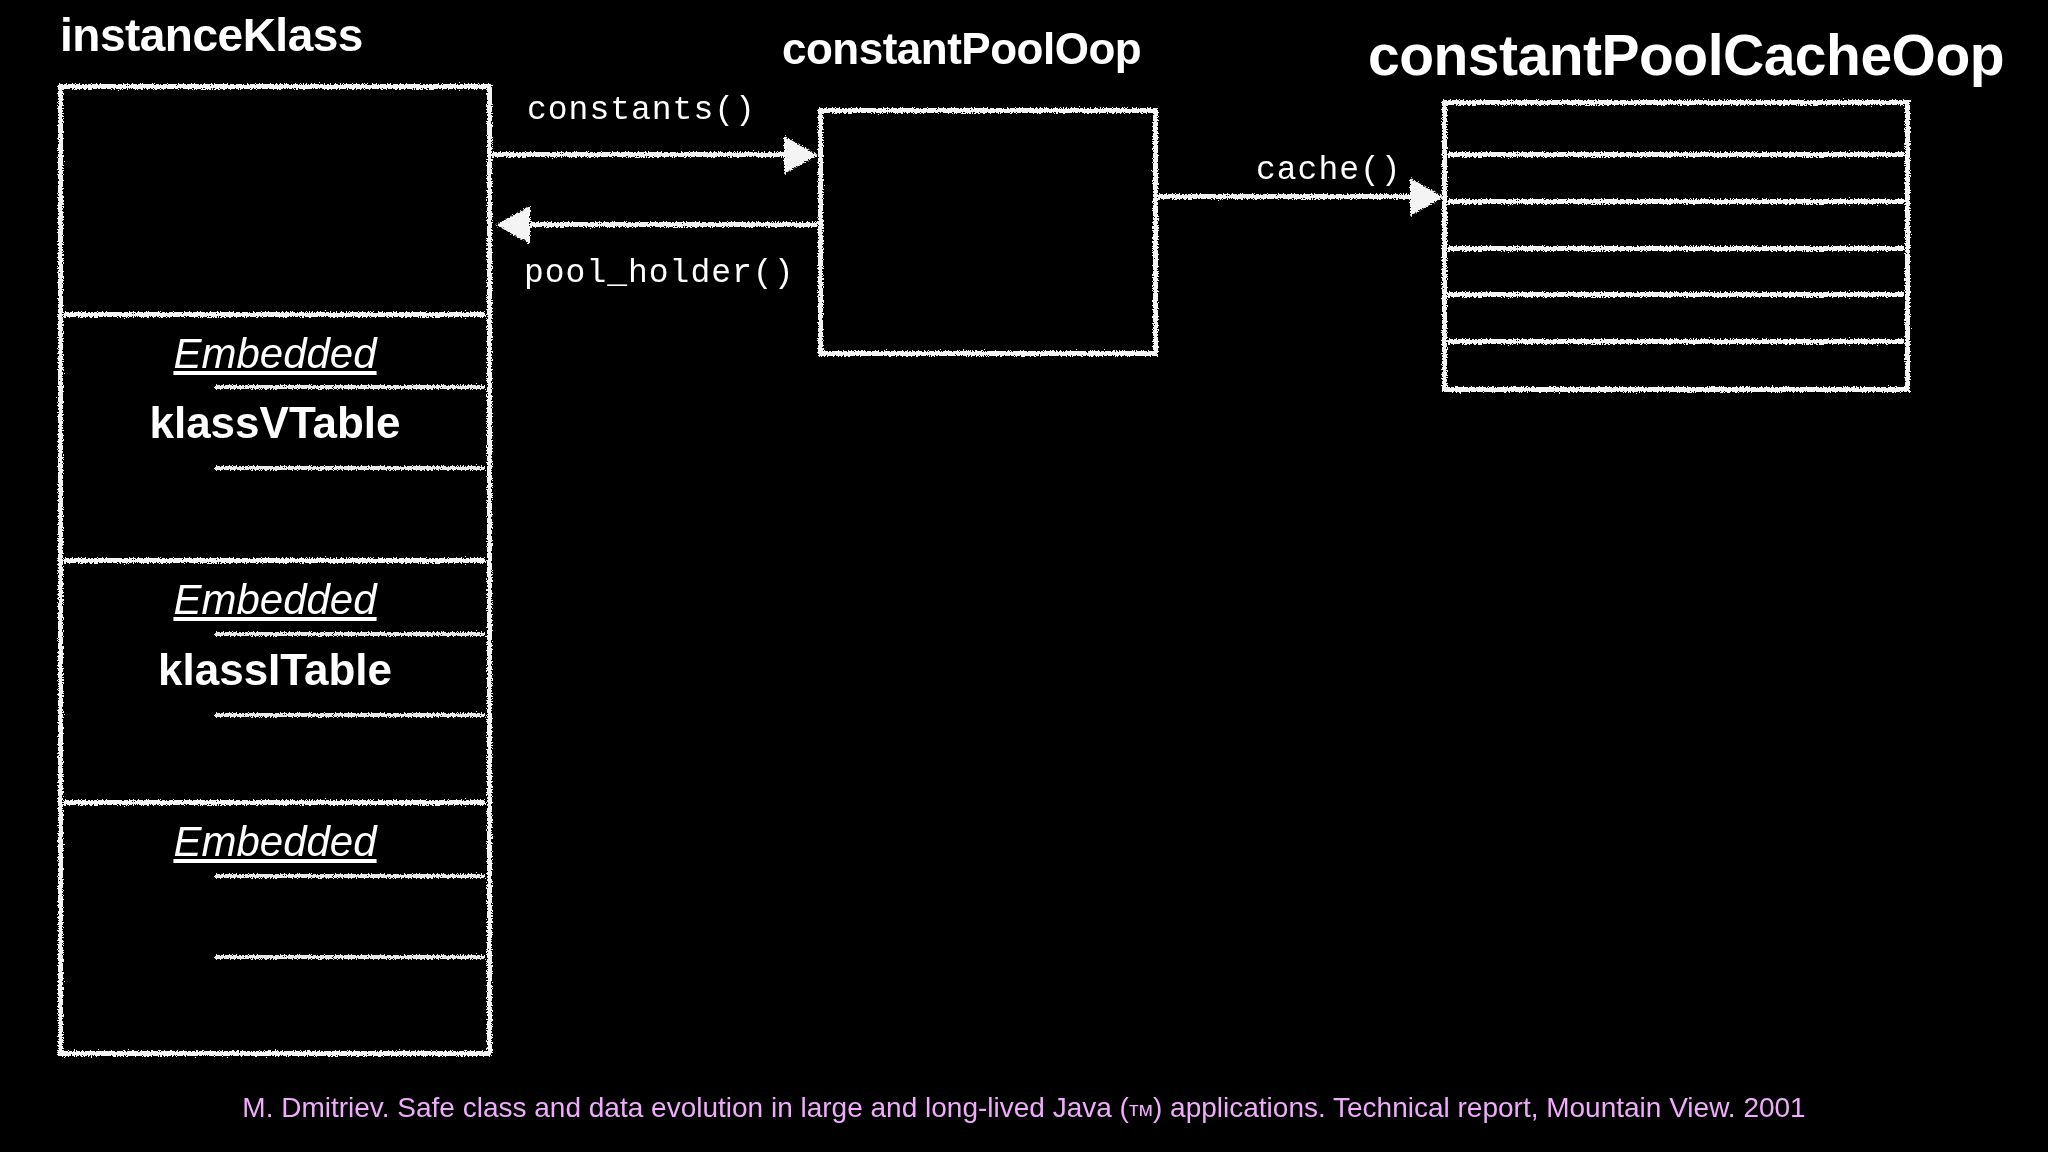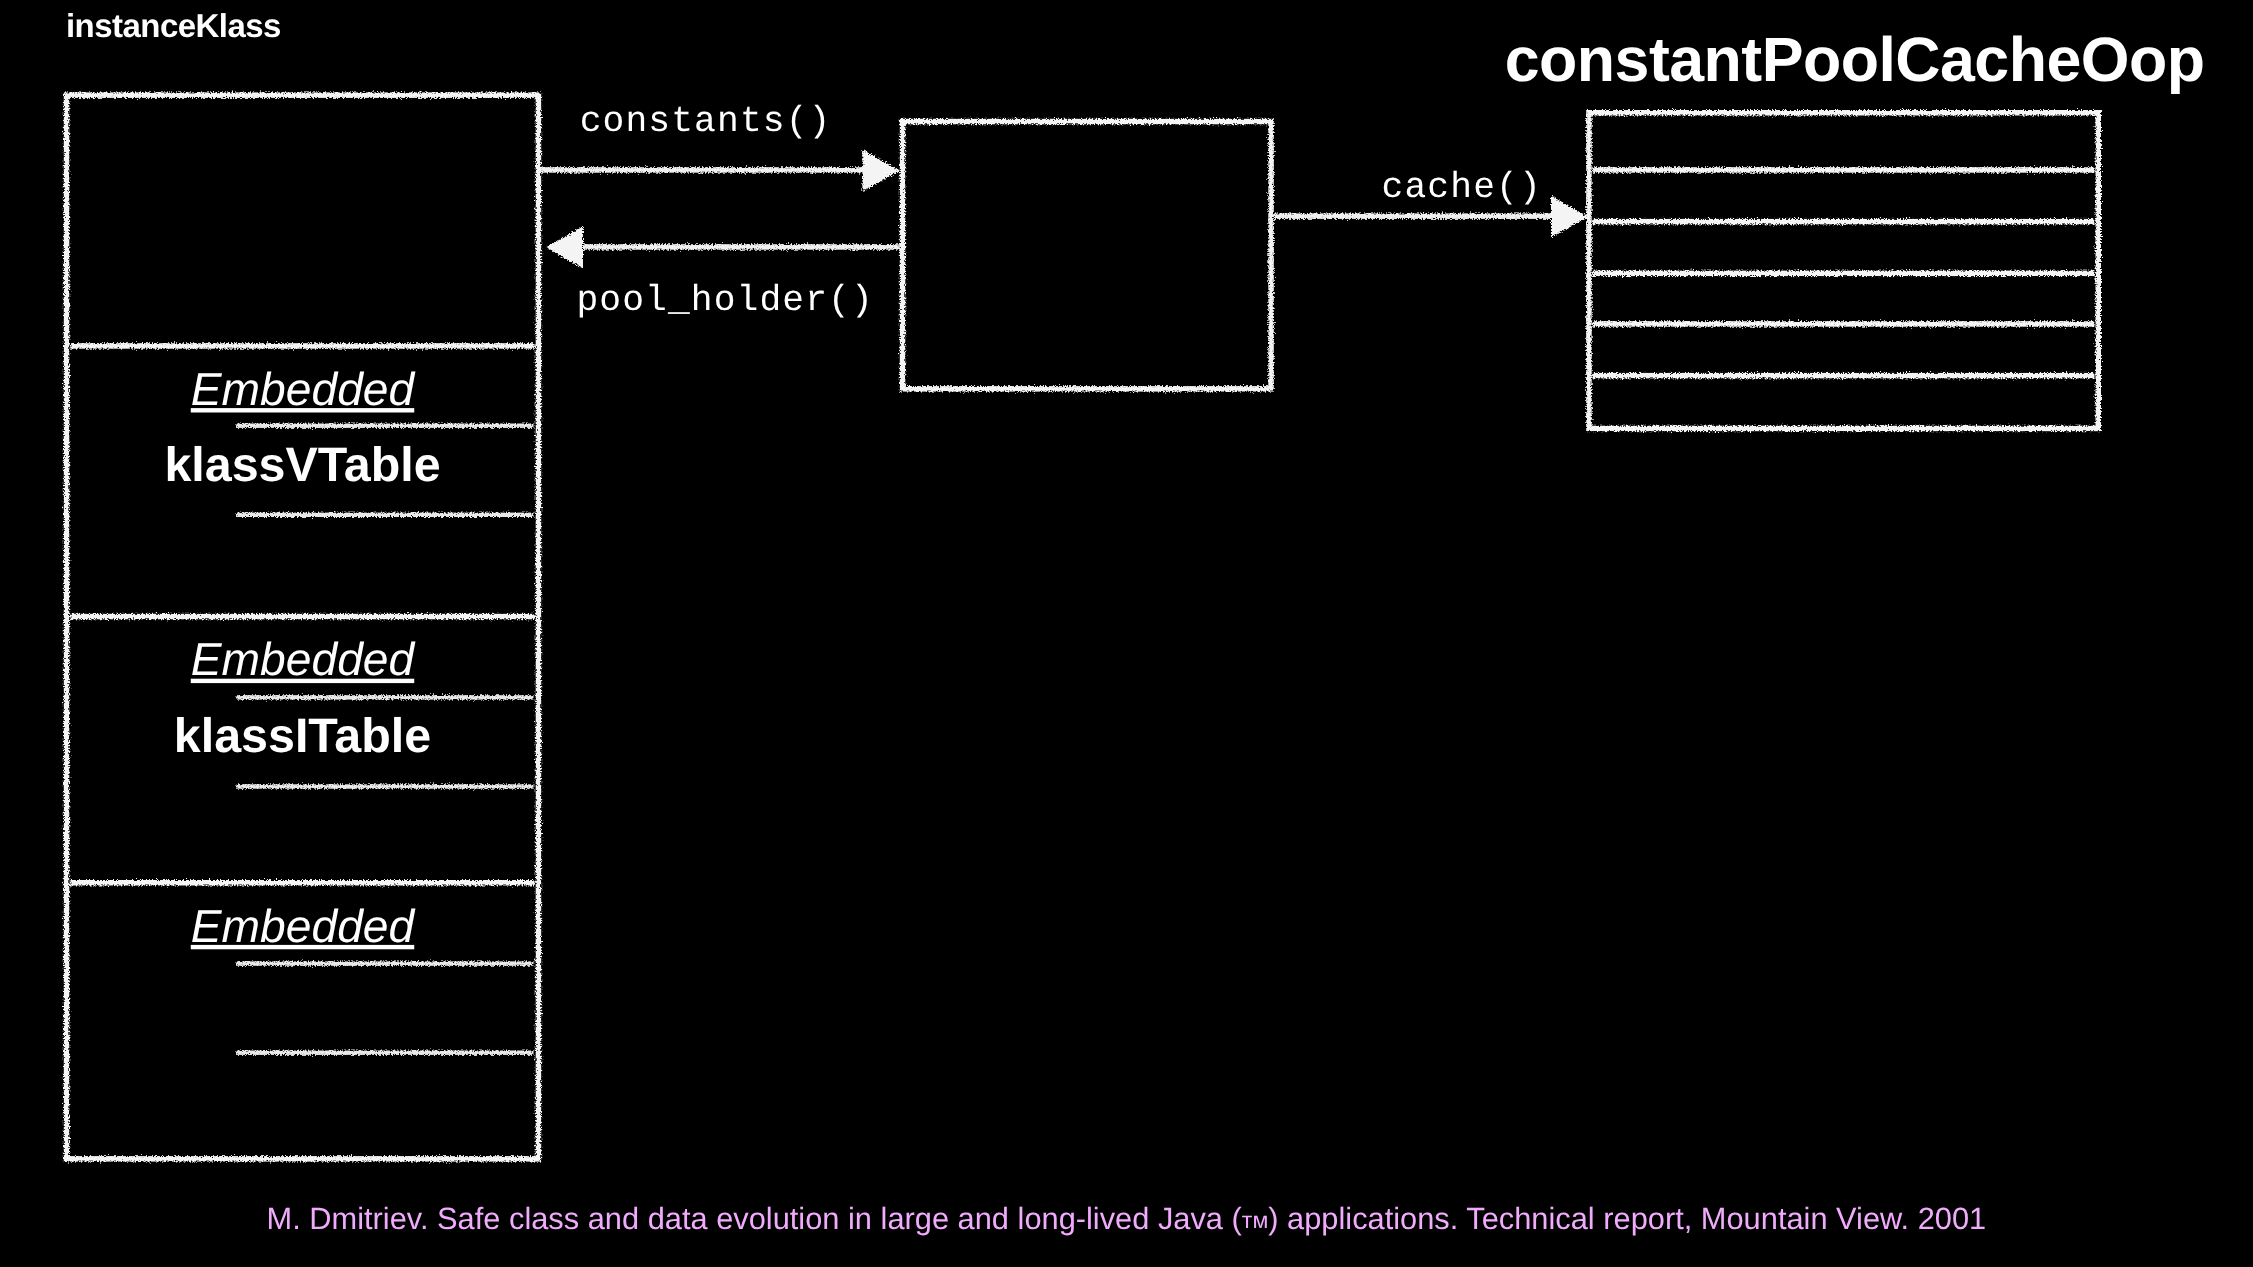--- a/index.html
+++ b/index.html
@@ -40,21 +40,21 @@
   
   .box-title {
     position: absolute;
     font-weight: bold;
     color: #ffffff;
     white-space: nowrap;
     letter-spacing: -0.5px;
   }
 
   
-  #ik-title   { left: 60px;  top: 8px;  font-size: 30px; }
+  #ik-title   { left: 60px;  top: 8px;  font-size: 46px; }
   #cp-title   { left: 782px; top: 24px; font-size: 44px; }
   #cpc-title  { left: 1368px;top: 22px; font-size: 57px; }
 
   #ik-box   { left: 58px;  top: 84px;  width: 434px; height: 972px; }
   #cp-box   { left: 818px; top: 108px; width: 340px; height: 248px; }
   #cpc-box  { left: 1442px;top: 100px; width: 468px; height: 292px; }
 
   
   .sec-embedded {
     position: absolute;
@@ -132,20 +132,21 @@
       <feTurbulence type="fractalNoise" baseFrequency="0.75" numOctaves="4" seed="7" result="noise"></feTurbulence>
       <feDisplacementMap in="SourceGraphic" in2="noise" scale="5" xChannelSelector="R" yChannelSelector="G"></feDisplacementMap>
     </filter>
   </defs>
 </svg>
 
 <div class="stage">
 
   <div class="box-title" id="ik-title">instanceKlass</div>
 
+  <div class="box-title" id="cp-title">constantPoolOop</div>
 
   <div class="box-title" id="cpc-title">constantPoolCacheOop</div>
 
   <div class="chalk-box" id="ik-box"></div>
 
   <div class="chalk-hline" style="left:64px; top:312px; width:422px;"></div>
   <div class="sec-embedded" style="left:64px; top:330px; width:422px;">Embedded</div>
   <div class="chalk-thin" style="left:215px; top:385px; width:270px;"></div>
   <div class="sec-label" style="left:64px; top:398px; width:422px;">klassVTable</div>
   <div class="chalk-thin" style="left:215px; top:466px; width:270px;"></div>

